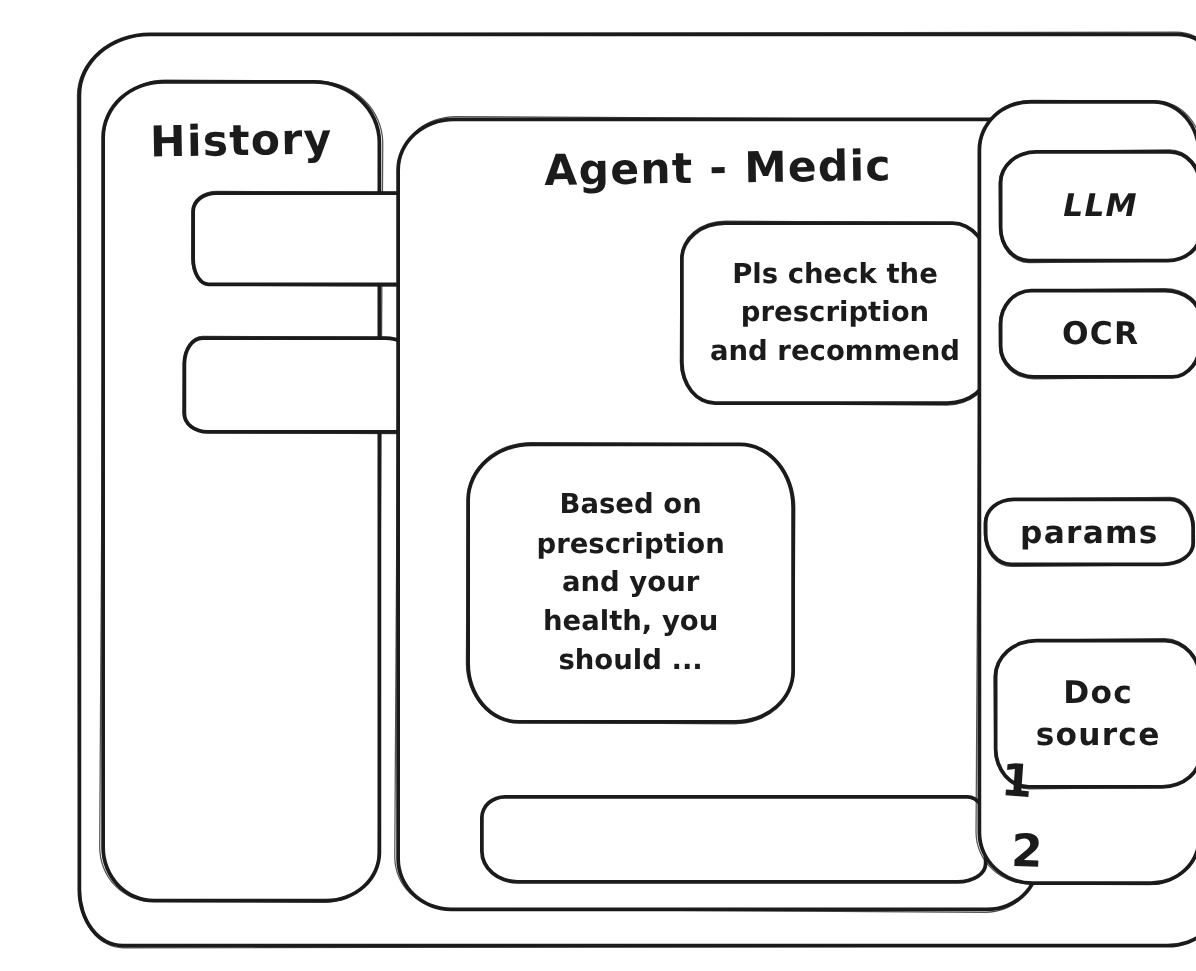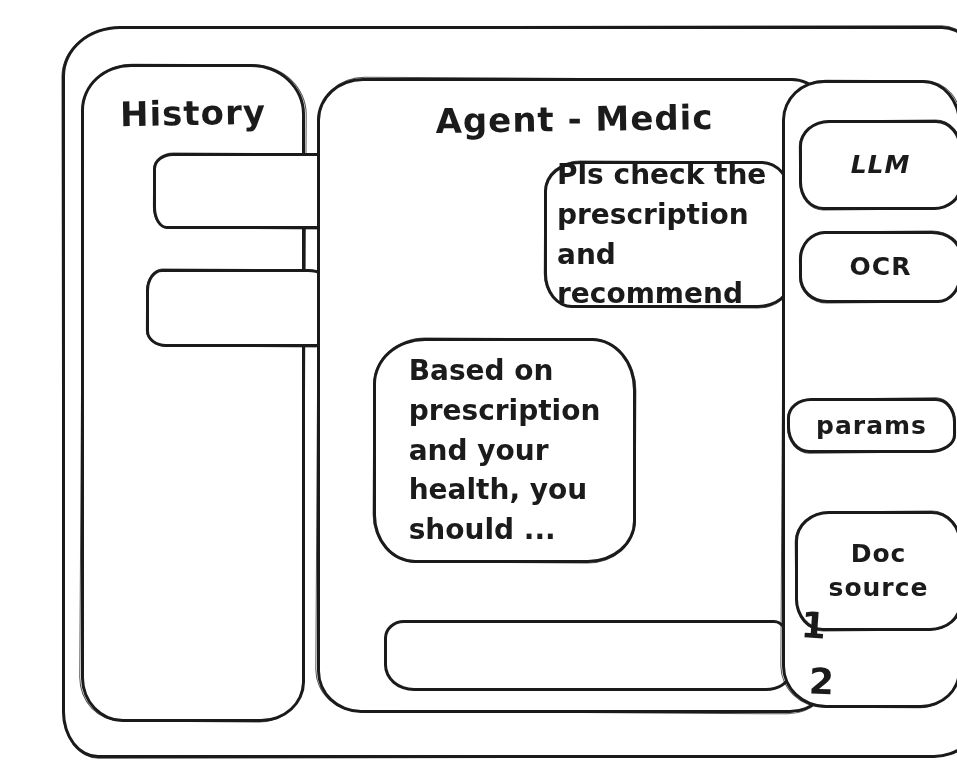--- a/index.html
+++ b/index.html
@@ -60,29 +60,29 @@
   .history-item{
     left:25px;width:186px;height:76px;
     border-radius:20px 16px 22px 14px / 16px 20px 14px 22px;
   }
   .history-item.item-1{top:86px;}
   .history-item.item-2{left:18px;top:202px;width:184px;height:78px;
     border-radius:16px 22px 14px 20px / 22px 14px 20px 16px;}
 
   
   .chat-panel{
-    left:273px;top:78px;width:515px;height:635px;
+    left:273px;top:94px;width:515px;height:635px;
     border-radius:46px 40px 42px 44px / 42px 46px 40px 42px;
     text-decoration:underline;
   }
   .chat-title{top:18px; transform:rotate(-0.8deg);}
   .bubble{
     display:flex;align-items:center;justify-content:center;
-    text-align:left;
-    font-size:28px;
+    text-align:center;
+    font-size:22px;
     font-weight:bold;
     line-height:1.42;
     white-space:pre-line;
     padding:6px 10px;
   }
   .bubble.user{
     left:180px;top:80px;width:248px;height:147px;
     border-radius:36px 30px 34px 28px / 30px 36px 28px 34px;
   }
   .bubble.agent{

